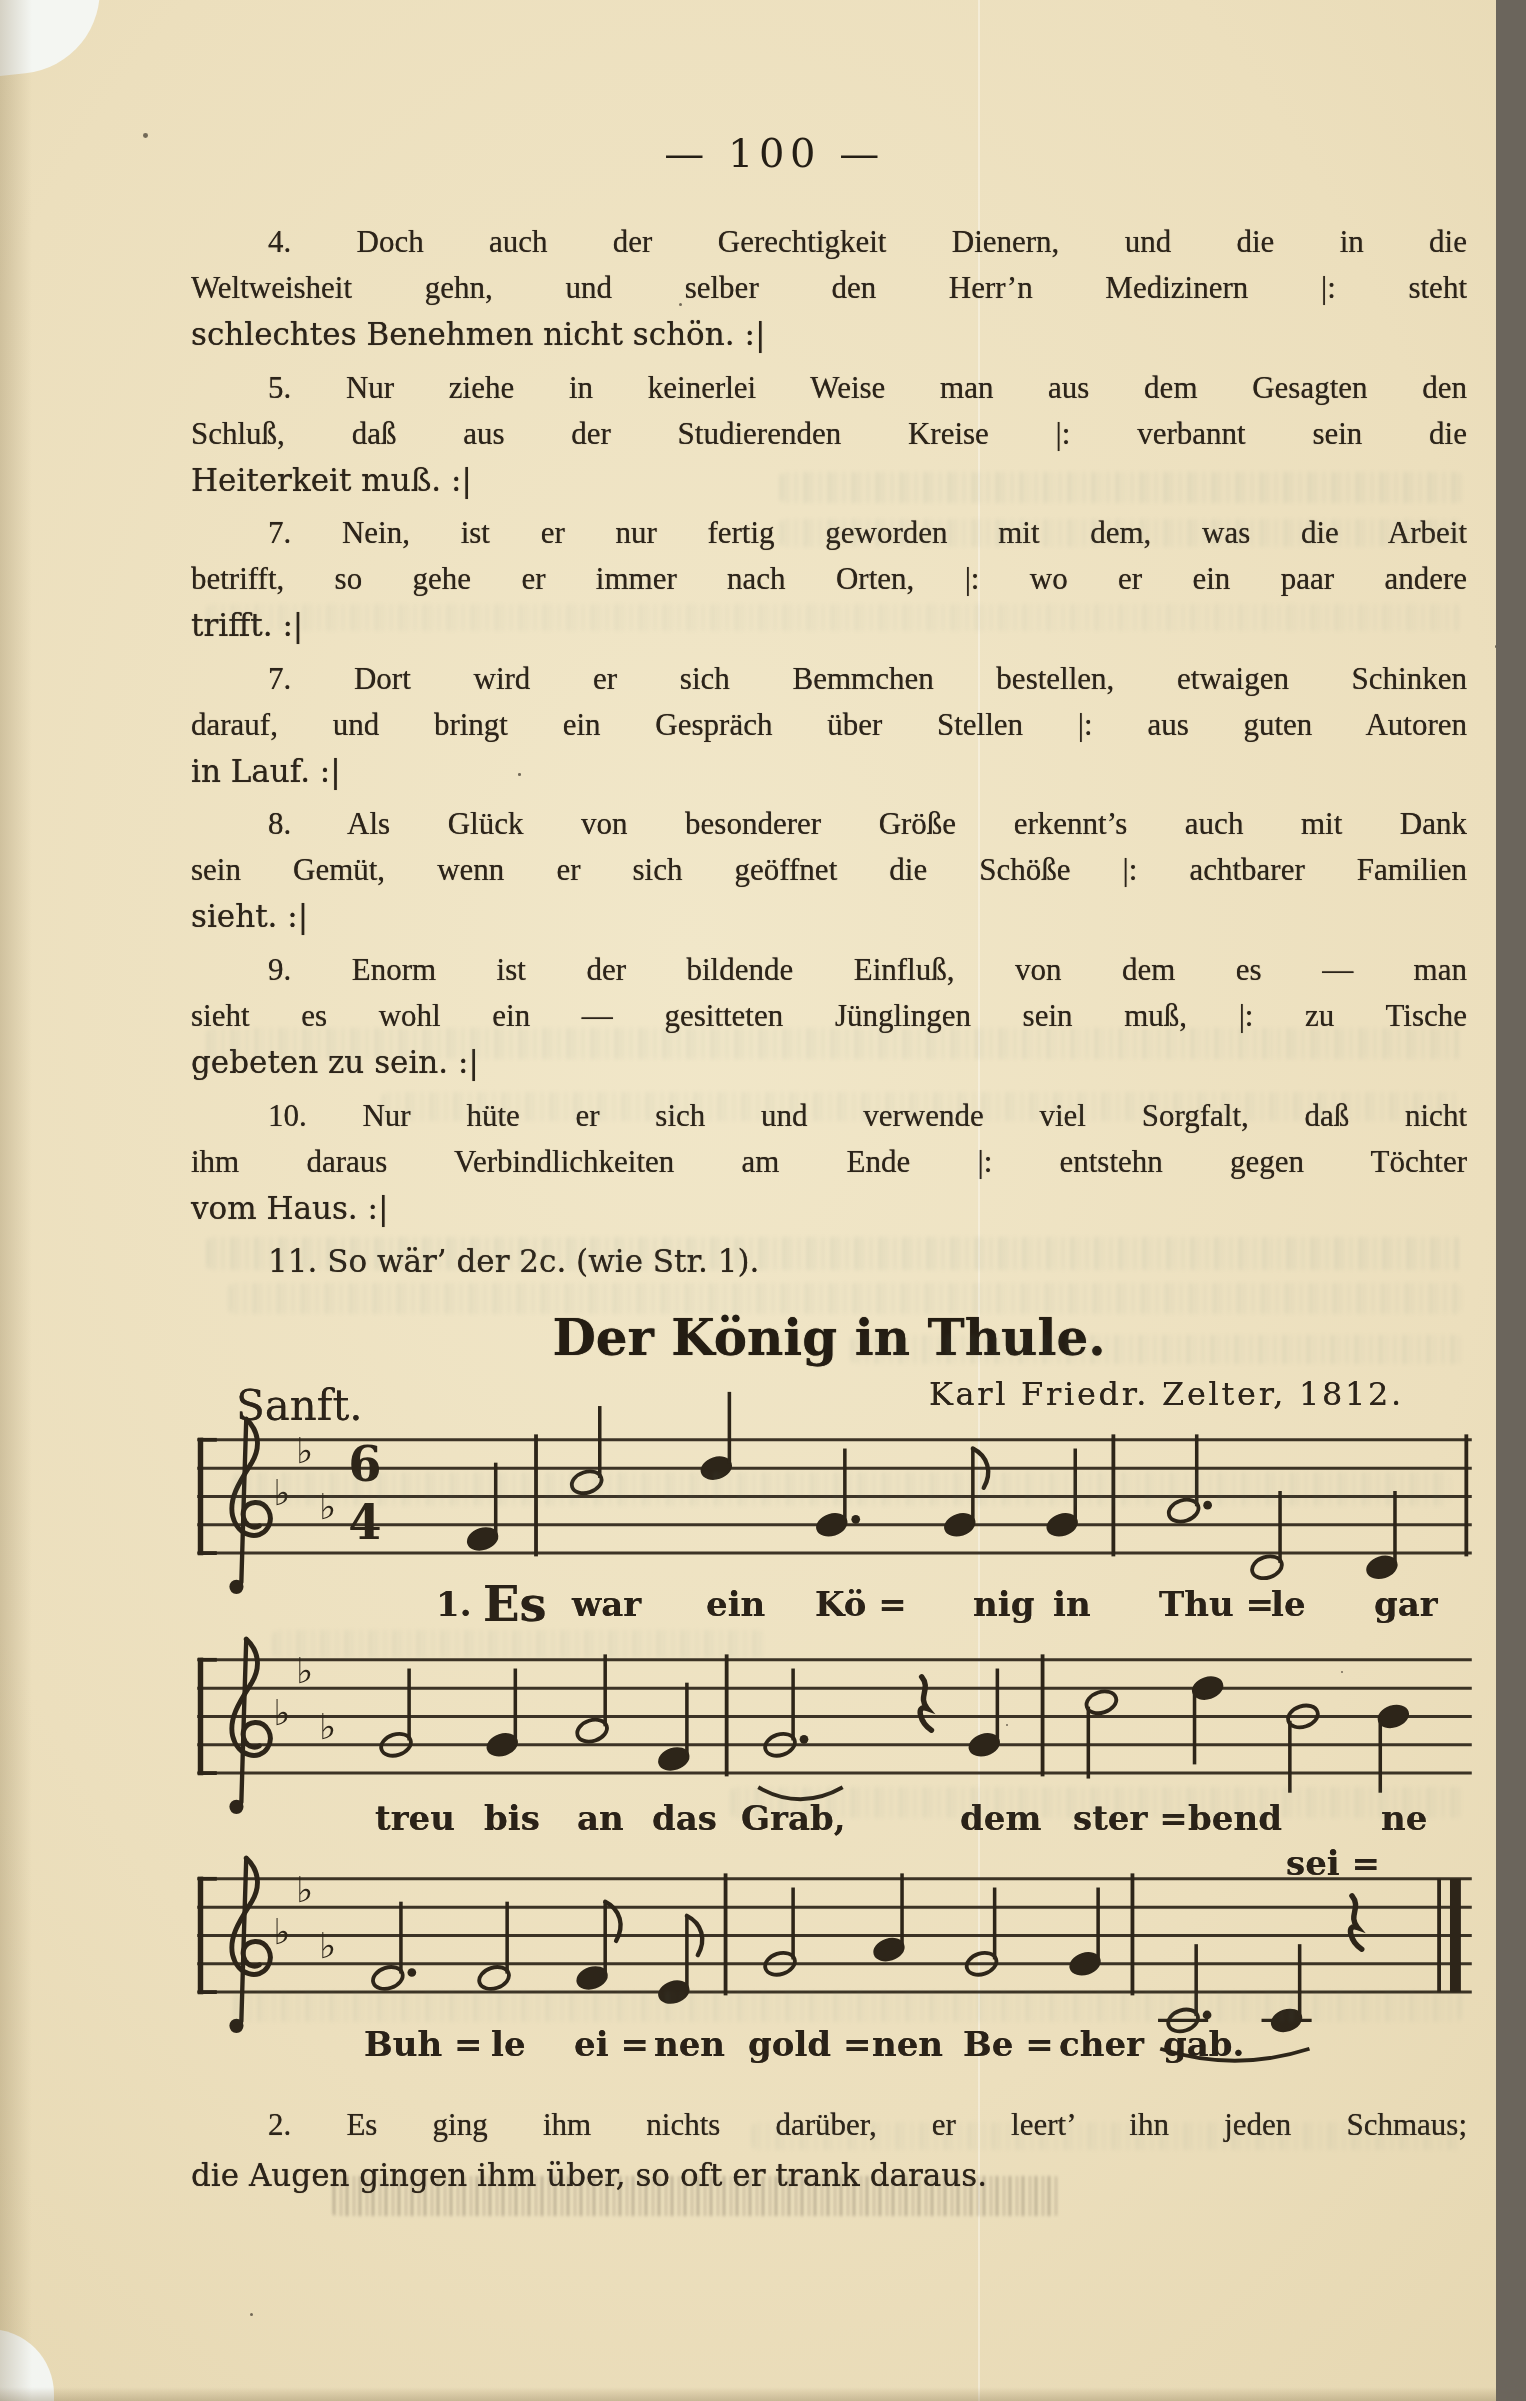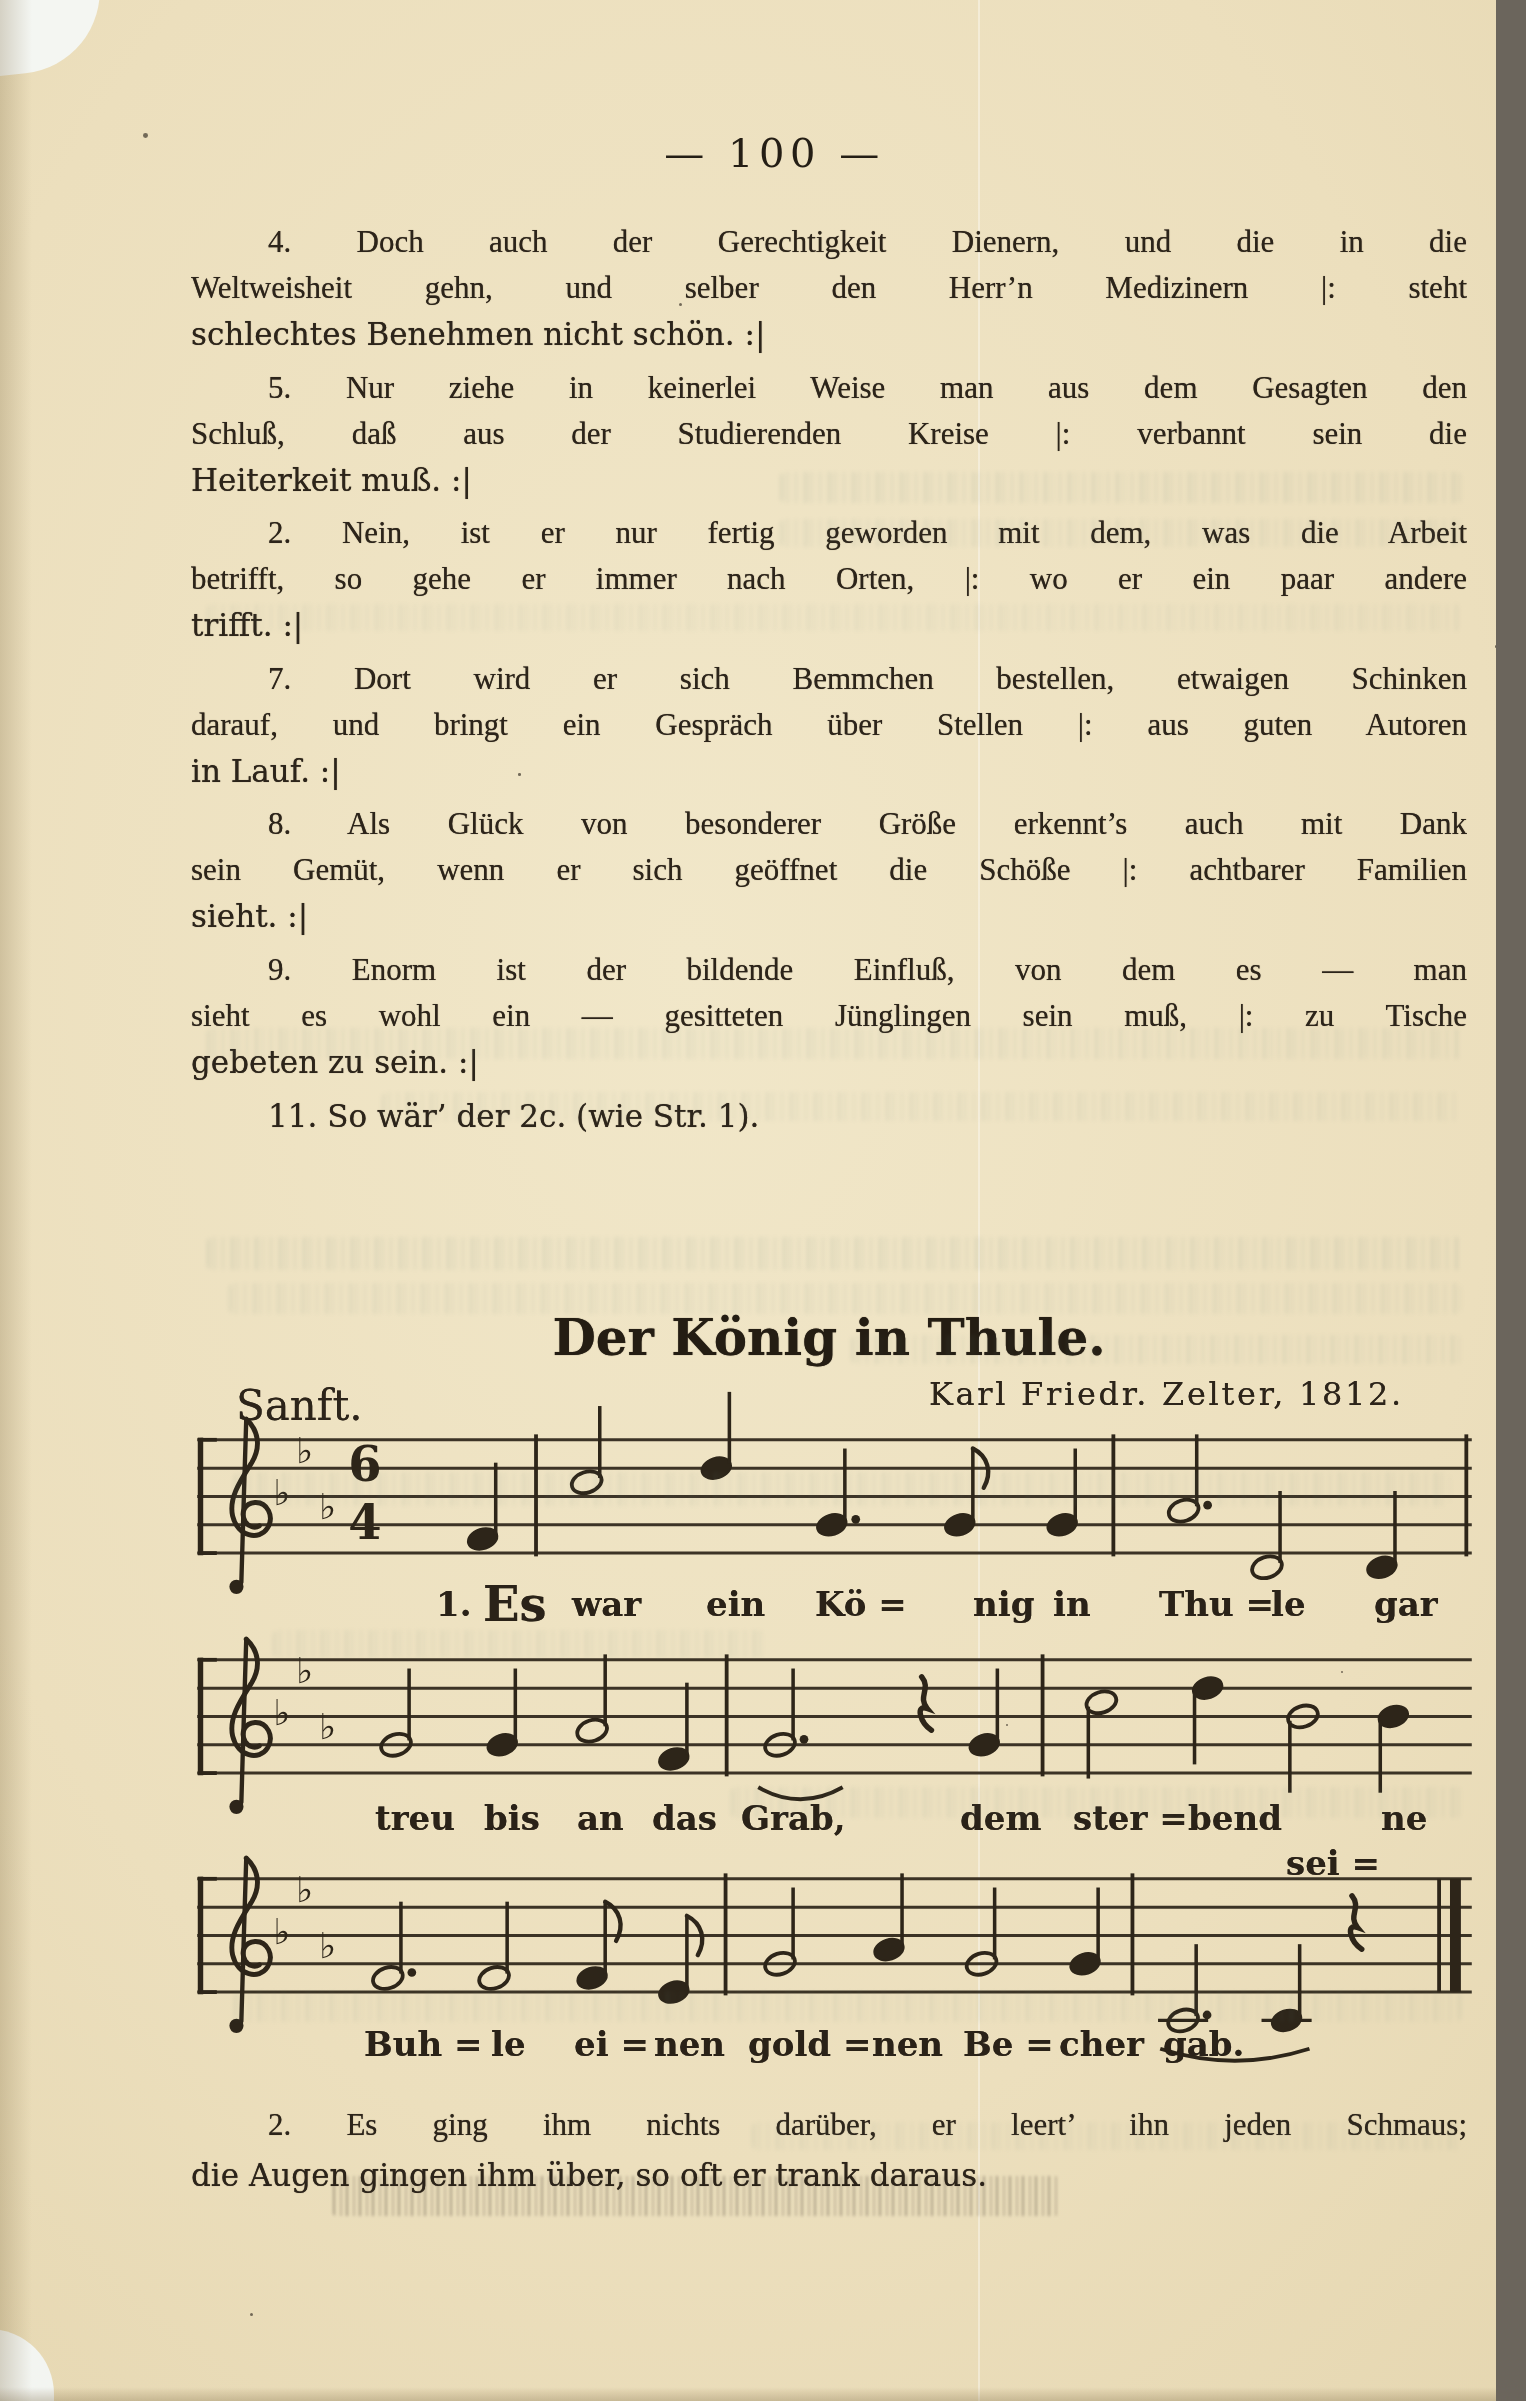--- a/index.html
+++ b/index.html
@@ -92,38 +92,43 @@
         <div class="vline-txt vline-just vline-first">4.  Doch auch der Gerechtigkeit Dienern, und die in die</div>
         <div class="vline-txt vline-just">Weltweisheit gehn, und selber den Herr’n Medizinern |: steht</div>
         <div class="vline-txt">schlechtes Benehmen nicht schön. :|</div>
       </div>
       <div class="verse">
         <div class="vline-txt vline-just vline-first">5.  Nur ziehe in keinerlei Weise man aus dem Gesagten den</div>
         <div class="vline-txt vline-just">Schluß, daß aus der Studierenden Kreise |: verbannt sein die</div>
         <div class="vline-txt">Heiterkeit muß. :|</div>
       </div>
       <div class="verse">
-        <div class="vline-txt vline-just vline-first">2.  Nein, ist er nur fertig geworden mit dem, was die Arbeit</div>
+        <div class="vline-txt vline-just vline-first">7.  Nein, ist er nur fertig geworden mit dem, was die Arbeit</div>
         <div class="vline-txt vline-just">betrifft, so gehe er immer nach Orten, |: wo er ein paar andere</div>
         <div class="vline-txt">trifft. :|</div>
       </div>
       <div class="verse">
         <div class="vline-txt vline-just vline-first">7.  Dort wird er sich Bemmchen bestellen, etwaigen Schinken</div>
         <div class="vline-txt vline-just">darauf, und bringt ein Gespräch über Stellen |: aus guten Autoren</div>
         <div class="vline-txt">in Lauf. :|</div>
       </div>
       <div class="verse">
         <div class="vline-txt vline-just vline-first">8.  Als Glück von besonderer Größe erkennt’s auch mit Dank</div>
         <div class="vline-txt vline-just">sein Gemüt, wenn er sich geöffnet die Schöße |: achtbarer Familien</div>
         <div class="vline-txt">sieht. :|</div>
       </div>
       <div class="verse">
         <div class="vline-txt vline-just vline-first">9.  Enorm ist der bildende Einfluß, von dem es — man</div>
         <div class="vline-txt vline-just">sieht es wohl ein — gesitteten Jünglingen sein muß, |: zu Tische</div>
         <div class="vline-txt">gebeten zu sein. :|</div>
+      </div>
+      <div class="verse">
+        <div class="vline-txt vline-just vline-first">10.  Nur hüte er sich und verwende viel Sorgfalt, daß nicht</div>
+        <div class="vline-txt vline-just">ihm daraus Verbindlichkeiten am Ende |: entstehn gegen Töchter</div>
+        <div class="vline-txt">vom Haus. :|</div>
       </div>
       <div class="verse">
         <div class="vline-txt vline-first">11.  So wär’ der 2c. (wie Str. 1).</div>
       </div>
     </div>
 
   <div id="song-title">Der König in Thule.</div>
   <div id="tempo">Sanft.</div>
   <div id="attribution">Karl Friedr. Zelter, 1812.</div>
 

